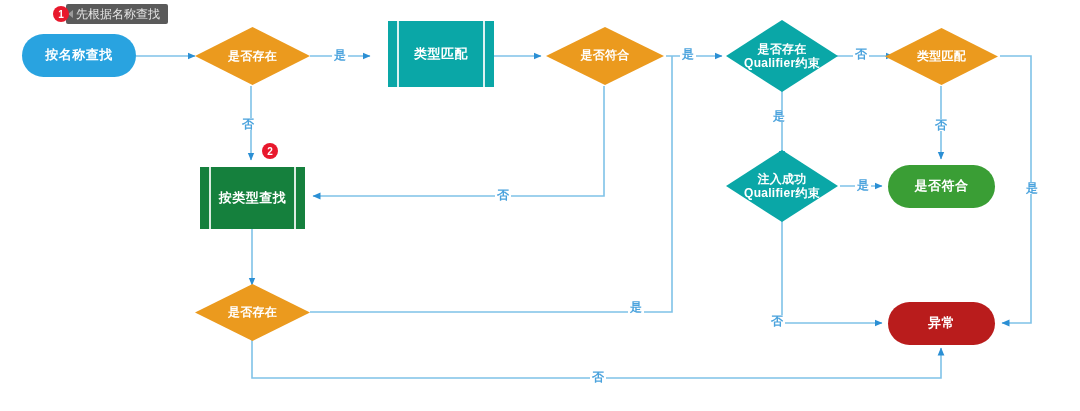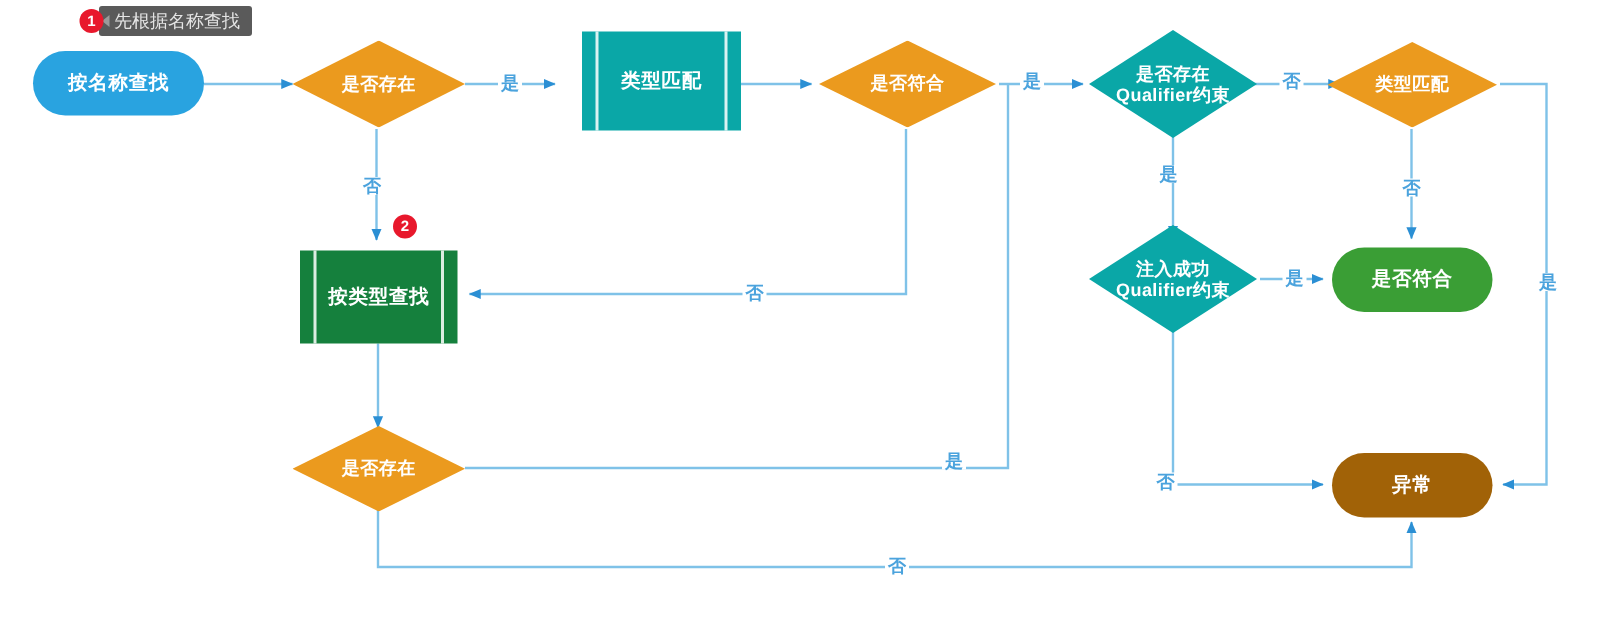--- a/index.html
+++ b/index.html
@@ -251,21 +251,21 @@
 
   <div class="n-diamond" style="left:885px; top:28px; width:113px; height:57px;">
     <div class="dia-shape" style="background:#eb9a1e;"></div>
     <span class="dia-label">类型匹配</span>
   </div>
 
   <div class="node n-terminal" style="left:888px; top:165px; width:107px; height:43px; background:#3a9e35;">
     <span>是否符合</span>
   </div>
 
-  <div class="node n-terminal" style="left:888px; top:302px; width:107px; height:43px; background:#a16207;">
+  <div class="node n-terminal" style="left:888px; top:302px; width:107px; height:43px; background:#b91c1c;">
     <span>异常</span>
   </div>
 
   <div class="callout" style="left:53px; top:4px;">
     <span class="badge">1</span>
     <span class="tip">先根据名称查找</span>
   </div>
 
   <div class="callout" style="left:262px; top:141px;">
     <span class="badge">2</span>

